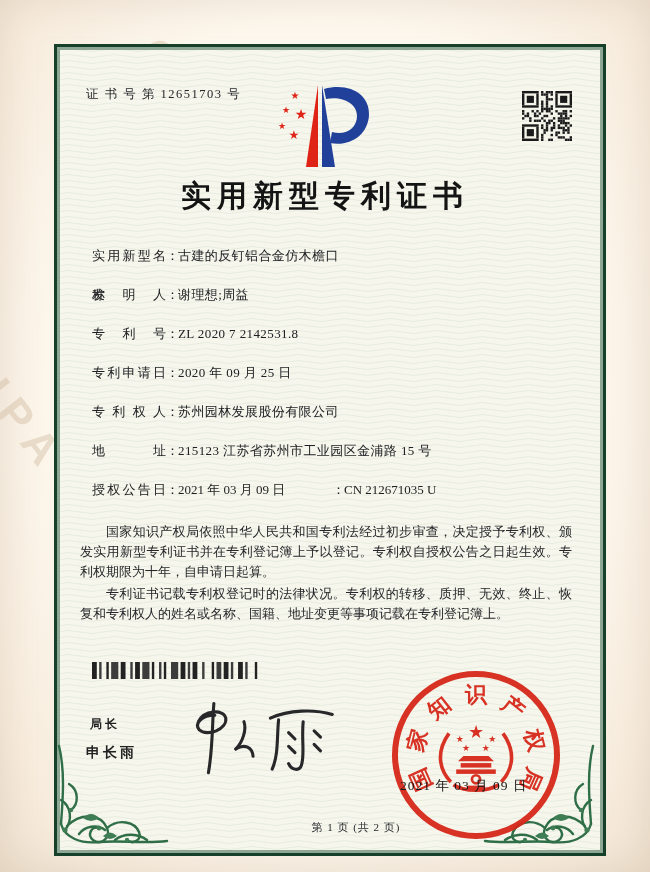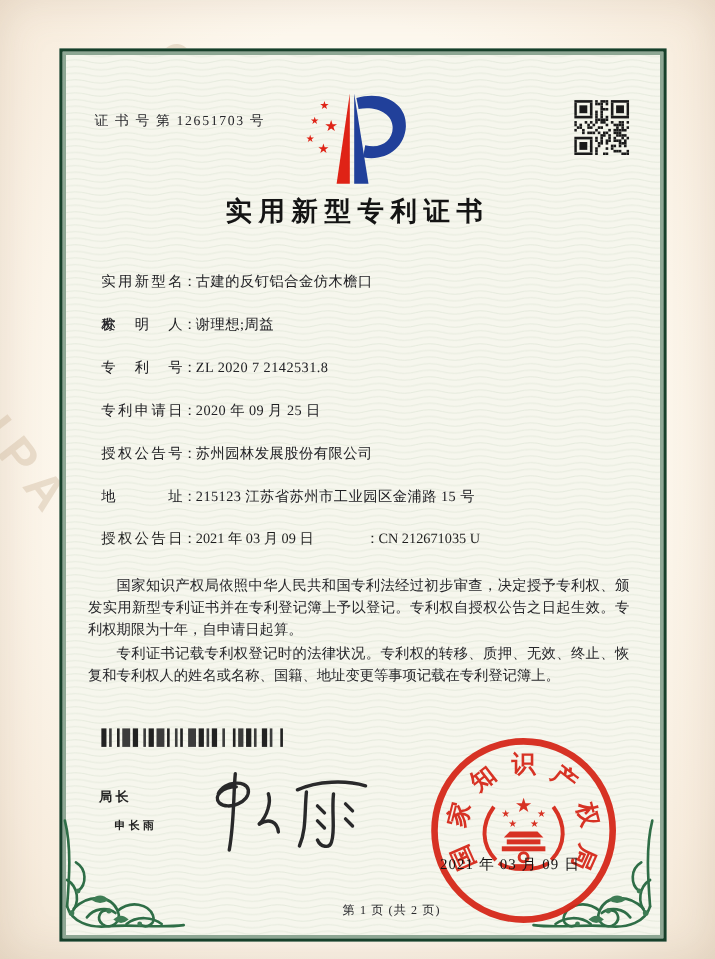--- a/index.html
+++ b/index.html
@@ -34,28 +34,28 @@
     border:3px solid #17402a;z-index:2;background:#f6f6ed;
   }
   .frame-inner{
     position:absolute;left:0;top:0;right:0;bottom:0;
     border:3px solid #8ea794;
   }
   .waves{position:absolute;left:0;top:0;width:100%;height:100%;opacity:.55;}
   
   .content{position:absolute;left:0;top:0;width:650px;height:872px;z-index:3;}
   .cert-no{
-    position:absolute;left:86px;top:102px;
+    position:absolute;left:86px;top:86px;
     font-size:12.5px;letter-spacing:1.5px;color:#26262a;
   }
   .logo{position:absolute;left:278px;top:80px;width:100px;height:90px;}
   .qr{position:absolute;left:522px;top:91px;width:50px;height:50px;}
   .title{
     position:absolute;left:0;top:176px;width:650px;
-    text-align:center;font-size:24px;font-weight:600;
+    text-align:center;font-size:30px;font-weight:600;
     letter-spacing:6px;color:#141414;
   }
   .fields{position:absolute;left:92px;top:236px;width:470px;}
   .field-row{display:flex;height:39px;line-height:39px;font-size:13px;color:#202024;}
   .f-label{
     display:inline-block;width:74px;font-weight:500;
     text-align:justify;text-align-last:justify;
   }
   .f-colon{width:12px;text-align:left;}
   .f-value{flex:1;white-space:nowrap;letter-spacing:.4px;}
@@ -68,23 +68,23 @@
     font-size:13px;line-height:20px;text-align:justify;color:#26262a;margin-top:16px;
   }
   .paras p{margin:0 0 2px 0;text-indent:2em;}
   .barcode{position:absolute;left:92px;top:662px;width:170px;height:17px;}
   .sig-title{
     position:absolute;left:90px;top:716px;
     font-family:"Liberation Sans","DejaVu Sans",sans-serif;
     font-size:12px;font-weight:700;letter-spacing:3px;color:#222;
   }
   .sig-name{
-    position:absolute;left:104px;top:744px;
+    position:absolute;left:86px;top:744px;
     font-family:Liberation Sans, sans-serif;
-    font-size:10px;font-weight:700;letter-spacing:3px;color:#222;
+    font-size:14px;font-weight:700;letter-spacing:3px;color:#222;
   }
   .sig-hand{position:absolute;left:183px;top:698px;width:162px;height:82px;}
   
   .seal{position:absolute;left:390px;top:669px;width:172px;height:172px;opacity:.95;z-index:4;}
   .seal svg.ring{position:absolute;left:0;top:0;width:172px;height:172px;}
   .seal .sc{
     position:absolute;left:50%;top:50%;width:26px;height:26px;margin:-13px 0 0 -13px;
     font-size:22px;font-weight:700;color:#d6281a;text-align:center;line-height:26px;
   }
   .sc.c0{transform:rotate(-114deg) translateY(-60px);}
@@ -338,21 +338,21 @@
         <span class="f-label">专利号</span>
           <span class="f-colon">：</span>
           <span class="f-value">ZL 2020 7 2142531.8</span>
       </div>
       <div class="field-row">
         <span class="f-label">专利申请日</span>
           <span class="f-colon">：</span>
           <span class="f-value">2020 年 09 月 25 日</span>
       </div>
       <div class="field-row">
-        <span class="f-label">授权公告号</span>
+        <span class="f-label">专利权人</span>
           <span class="f-colon">：</span>
           <span class="f-value">苏州园林发展股份有限公司</span>
       </div>
       <div class="field-row">
         <span class="f-label">地址</span>
           <span class="f-colon">：</span>
           <span class="f-value">215123 江苏省苏州市工业园区金浦路 15 号</span>
       </div>
       <div class="grant-row">
         <span class="grant-g g1">

